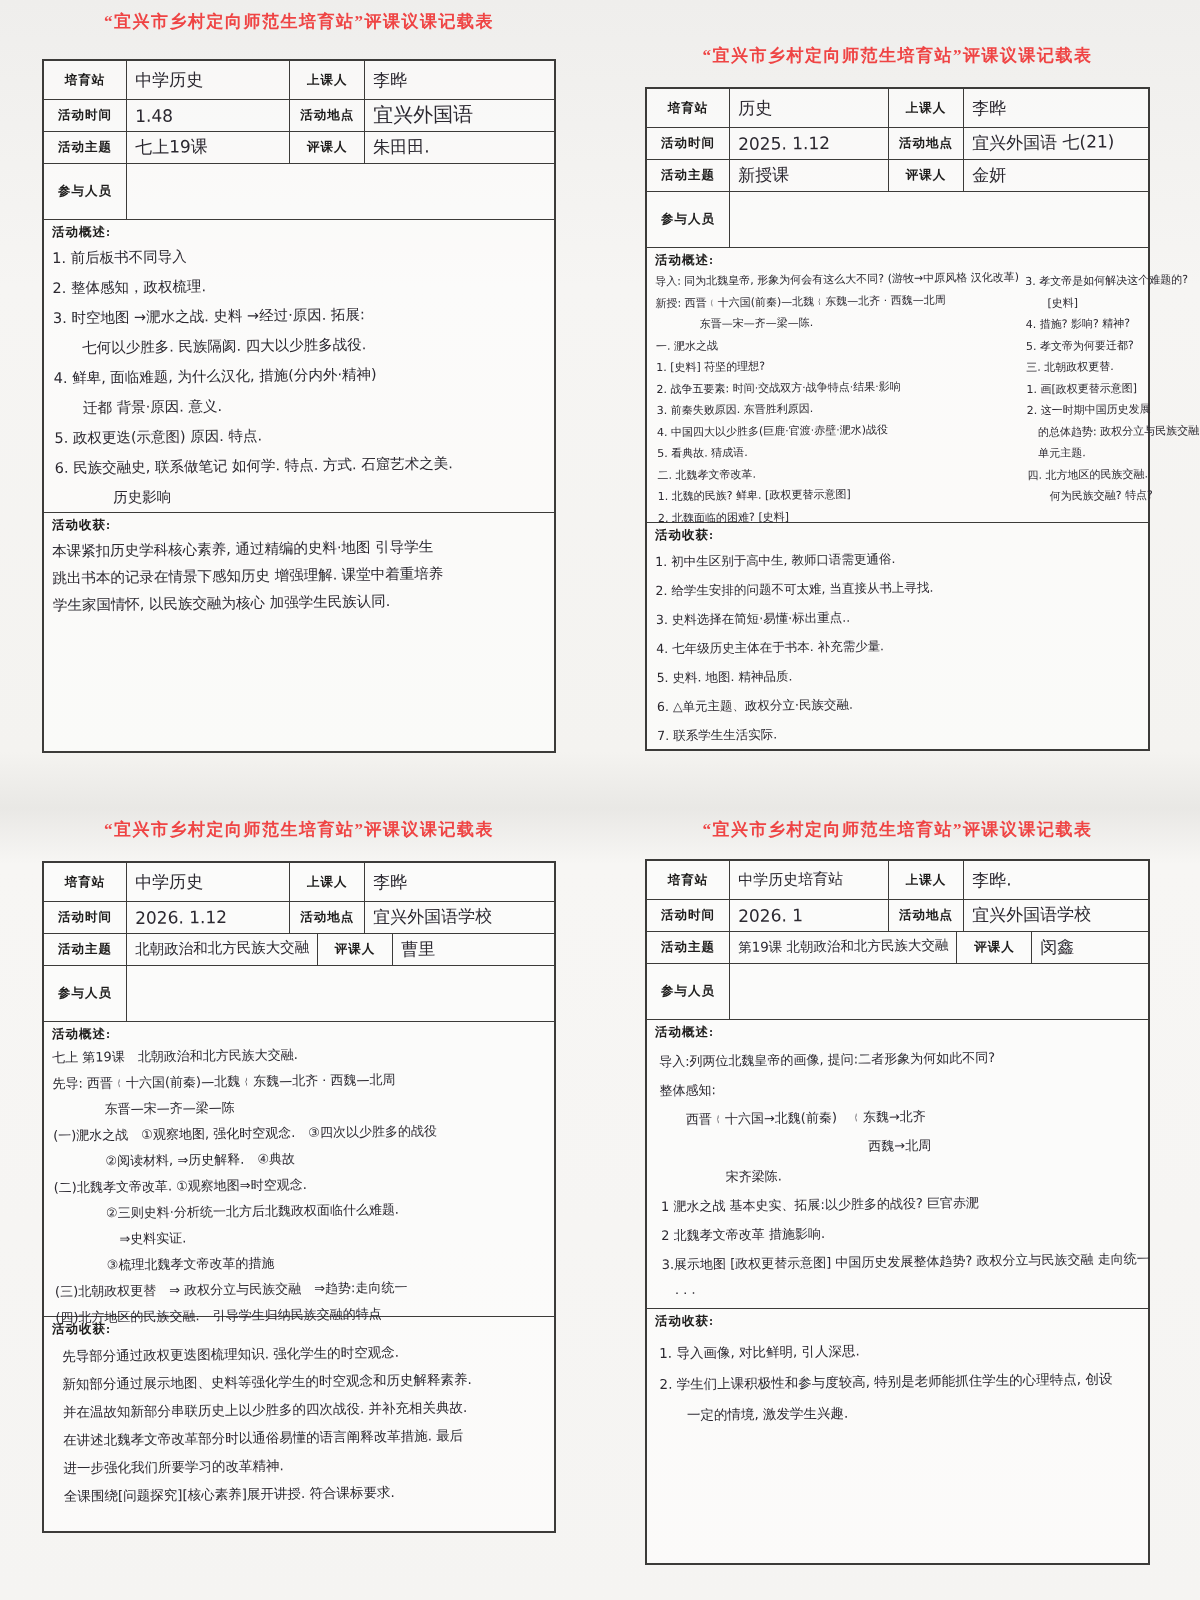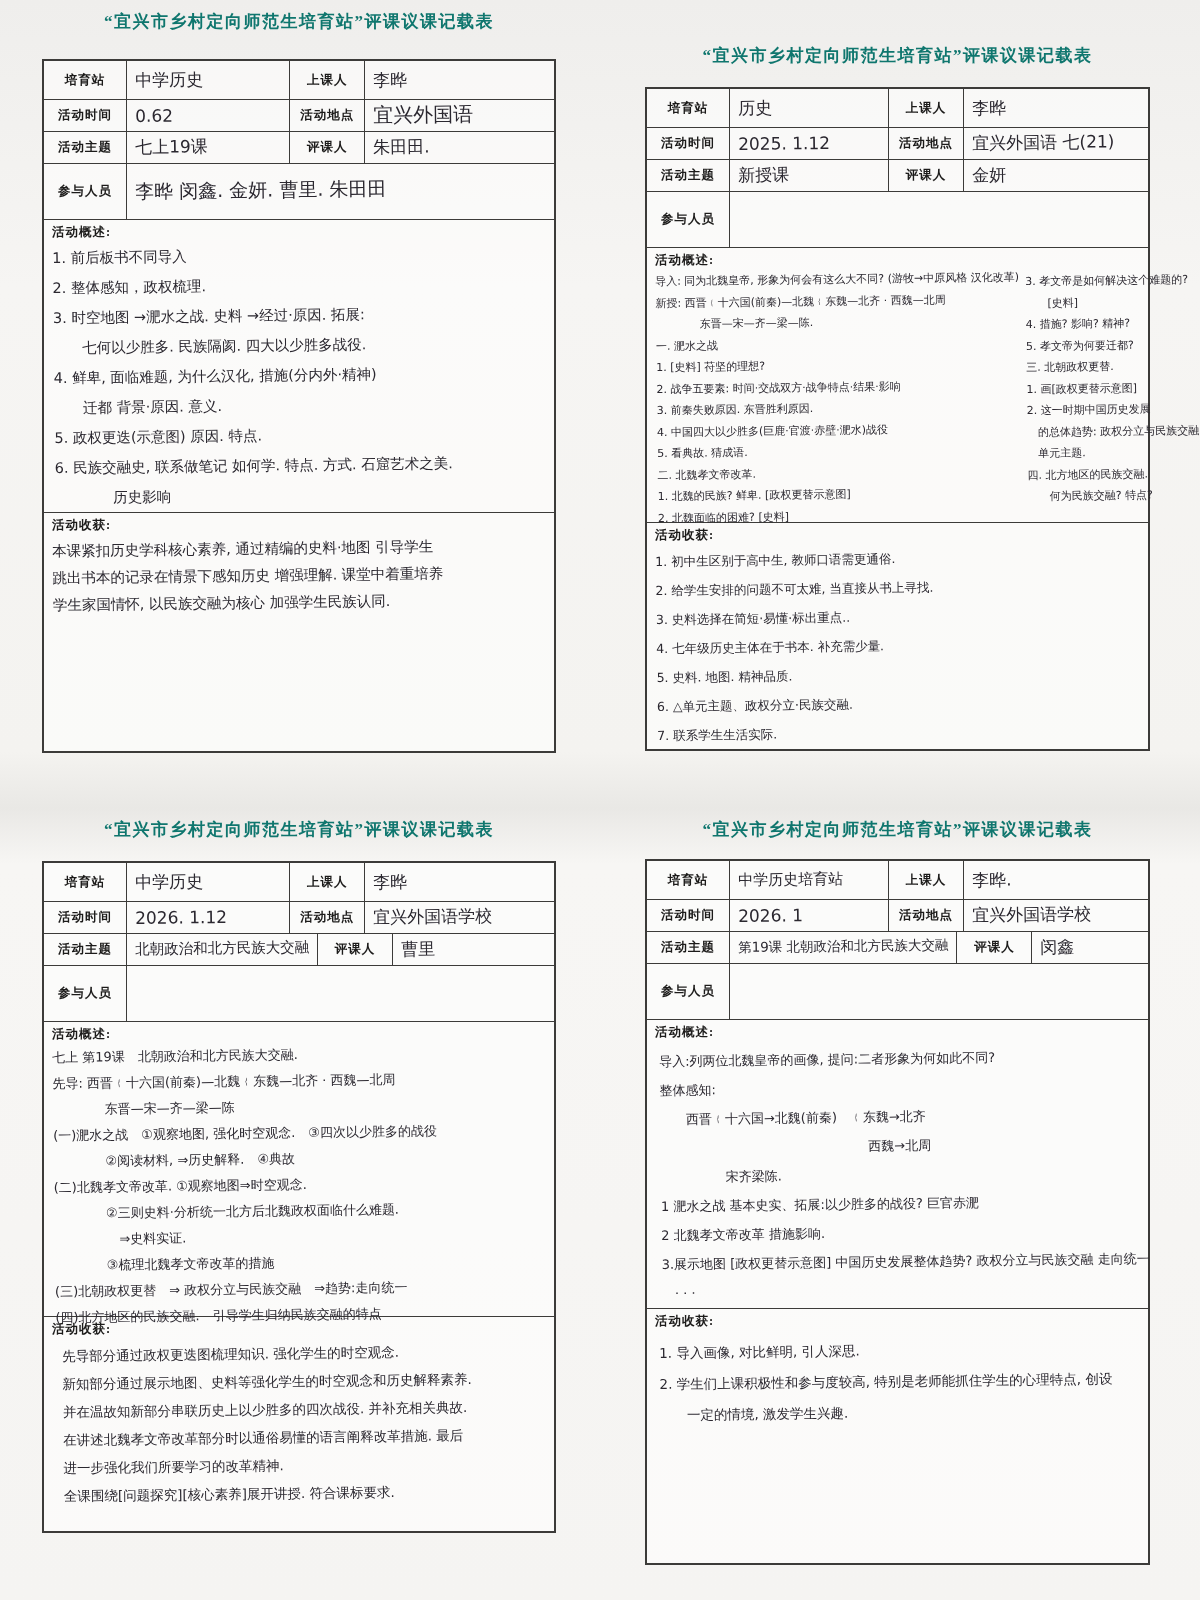--- a/index.html
+++ b/index.html
@@ -4,21 +4,21 @@
 <style>
   html,body{margin:0;padding:0;}
   body{
     width:1200px;height:1600px;position:relative;overflow:hidden;
     background:linear-gradient(180deg,#efeeec 0%,#f6f5f3 18%,#f4f3f0 47%,#e9e8e5 50.5%,#f7f6f4 54%,#f5f4f2 100%);
     font-family:"Liberation Sans",sans-serif;
   }
   .form{position:absolute;}
   .form-title{
     text-align:center;font-family:"Liberation Serif",serif;font-weight:bold;
-    font-size:17px;letter-spacing:1.5px;color:#0f766e;white-space:nowrap;
+    font-size:17px;letter-spacing:1.5px;color:#ef4444;white-space:nowrap;
   }
   .tbl{border:2px solid #3c3b39;background:rgba(255,255,255,.55);}
   .row{display:flex;border-bottom:1px solid #3c3b39;}
   .lab{
     width:82px;flex:0 0 82px;border-right:1px solid #3c3b39;
     display:flex;align-items:center;justify-content:center;
     font-family:"Liberation Serif",serif;font-weight:bold;font-size:12.5px;color:#1c1b1a;
     letter-spacing:1px;text-align:center;
   }
   .lab2{width:74px;flex:0 0 74px;}
@@ -75,42 +75,39 @@
           <span class="hand hand-txt">中学历史</span>
         </div>
       <div class="lab lab2">上课人</div>
       <div class="val last">
           <span class="hand hand-txt">李晔</span>
         </div>
     </div>
     <div class="row r2">
       <div class="lab">活动时间</div>
       <div class="val">
-          <span class="hand hand-txt">0.62</span>
+          <span class="hand hand-txt">1.48</span>
         </div>
       <div class="lab lab2">活动地点</div>
       <div class="val last">
           <span class="hand hand-txt" style="font-size:20px">宜兴外国语</span>
         </div>
     </div>
     <div class="row r3">
       <div class="lab">活动主题</div>
       <div class="val">
           <span class="hand hand-txt">七上19课</span>
         </div>
       <div class="lab lab2">评课人</div>
       <div class="val last">
           <span class="hand hand-txt">朱田田.</span>
         </div>
     </div>
     <div class="row r4">
       <div class="lab">参与人员</div>
-      <div class="val last">
-          <span class="hand" style="font-size:19px">李晔 闵鑫. 金妍. 曹里. 朱田田</span>
-        </div>
     </div>
     <div class="block ov">
       <span class="blab">活动概述:</span>
       <div class="lines hand">
           <div>1. 前后板书不同导入</div>
           <div>2. 整体感知，政权梳理.</div>
           <div>3. 时空地图 →淝水之战. 史料 →经过·原因. 拓展:</div>
           <div>　　七何以少胜多. 民族隔阂. 四大以少胜多战役.</div>
           <div>4. 鲜卑, 面临难题, 为什么汉化, 措施(分内外·精神)</div>
           <div>　　迁都 背景·原因. 意义.</div>

